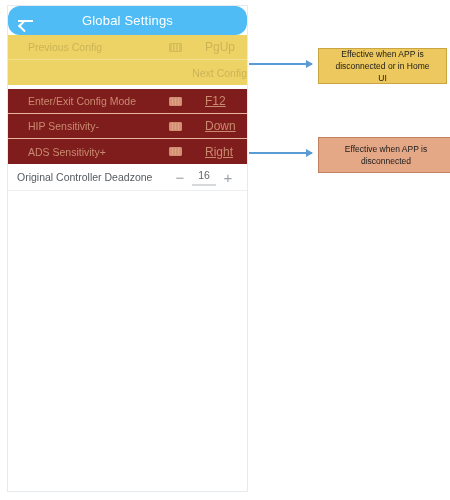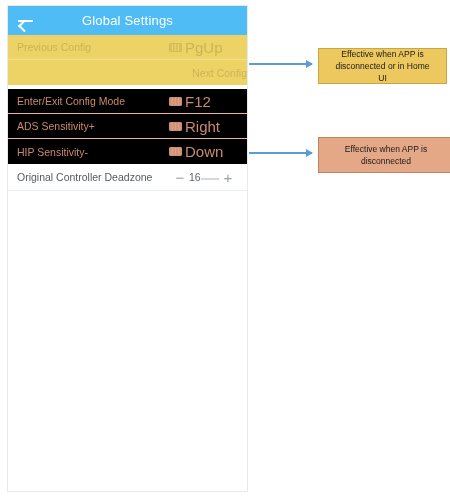--- a/index.html
+++ b/index.html
@@ -27,20 +27,21 @@
     box-sizing: border-box;
   }
 
   
   #app-header {
     position: relative;
     height: 29px;
     background: #4FBCF5;
     display: flex;
     align-items: center;
+    border-radius: 12px;
   }
   #back-button {
     width: 34px;
     height: 29px;
     display: flex;
     align-items: center;
     justify-content: center;
     cursor: pointer;
   }
   .arrow-left {
@@ -79,27 +80,27 @@
     display: flex;
     align-items: center;
     box-sizing: border-box;
   }
   .kb-row.yellow {
     background: #EDD265;
     border-bottom: 1px solid #f1e08e;
   }
   .kb-row.yellow:last-child { border-bottom: none; text-align: right; }
   .kb-row.salmon {
-    background: #000000;
+    background: #7f1d1d;
     border-bottom: 1px solid #e9b49c;
   }
   .kb-row.salmon:last-child { border-bottom: none; }
 
   .row-label {
-    padding-left: 9px;
+    padding-left: 20px;
     font-size: 10.5px;
     flex: 1;
   }
   .kb-row.yellow .row-label { color: #cbb456; }
   .kb-row.salmon .row-label { color: #c98a6f; }
 
   .row-right {
     display: flex;
     align-items: center;
     width: 78px;
@@ -118,25 +119,25 @@
       repeating-linear-gradient(to bottom, #d9c25c 0 2px, #EDD265 2px 3px);
     border: 1px solid #d4bc58;
   }
   .kb-row.salmon .kb-icon {
     background:
       repeating-linear-gradient(to right, #d19277 0 2px, #E3A184 2px 3px),
       repeating-linear-gradient(to bottom, #d19277 0 2px, #E3A184 2px 3px);
     border: 1px solid #cf8e73;
   }
   .row-key {
-    font-size: 15px;
-    margin-left: 3px;
+    font-size: 12px;
+    margin-left: 23px;
   }
   .kb-row.yellow .row-key { color: #cbb456; }
-  .kb-row.salmon .row-key { color: #c98a6f; }
+  .kb-row.salmon .row-key { color: #c98a6f; text-decoration: underline; }
 
   .group-gap {
     height: 4px;
     background: #ffffff;
   }
 
   
   #deadzone-row {
     height: 27px;
     display: flex;
@@ -162,21 +163,21 @@
     text-align: center;
     color: #9aa0a6;
     font-size: 15px;
     line-height: 1;
     cursor: pointer;
     user-select: none;
   }
   #stepper-value-wrap {
     width: 30px;
     display: flex;
-    flex-direction: row;
+    flex-direction: column;
     align-items: center;
   }
   #stepper-value {
     font-size: 10.5px;
     color: #5f6368;
     line-height: 12px;
   }
   #stepper-underline {
     width: 24px;
     height: 2px;
@@ -263,31 +264,31 @@
 
   <div class="row-group">
     <div class="kb-row salmon">
       <span class="row-label">Enter/Exit Config Mode</span>
       <span class="row-right">
         <span class="kb-icon"></span>
         <span class="row-key">F12</span>
       </span>
     </div>
     <div class="kb-row salmon">
+      <span class="row-label">HIP Sensitivity-</span>
+      <span class="row-right">
+        <span class="kb-icon"></span>
+        <span class="row-key">Down</span>
+      </span>
+    </div>
+    <div class="kb-row salmon">
       <span class="row-label">ADS Sensitivity+</span>
       <span class="row-right">
         <span class="kb-icon"></span>
         <span class="row-key">Right</span>
-      </span>
-    </div>
-    <div class="kb-row salmon">
-      <span class="row-label">HIP Sensitivity-</span>
-      <span class="row-right">
-        <span class="kb-icon"></span>
-        <span class="row-key">Down</span>
       </span>
     </div>
   </div>
 
   <div id="deadzone-row">
     <span id="deadzone-label">Original Controller Deadzone</span>
     <span id="stepper">
       <span class="step-btn">−</span>
       <span id="stepper-value-wrap">
         <span id="stepper-value">16</span>

